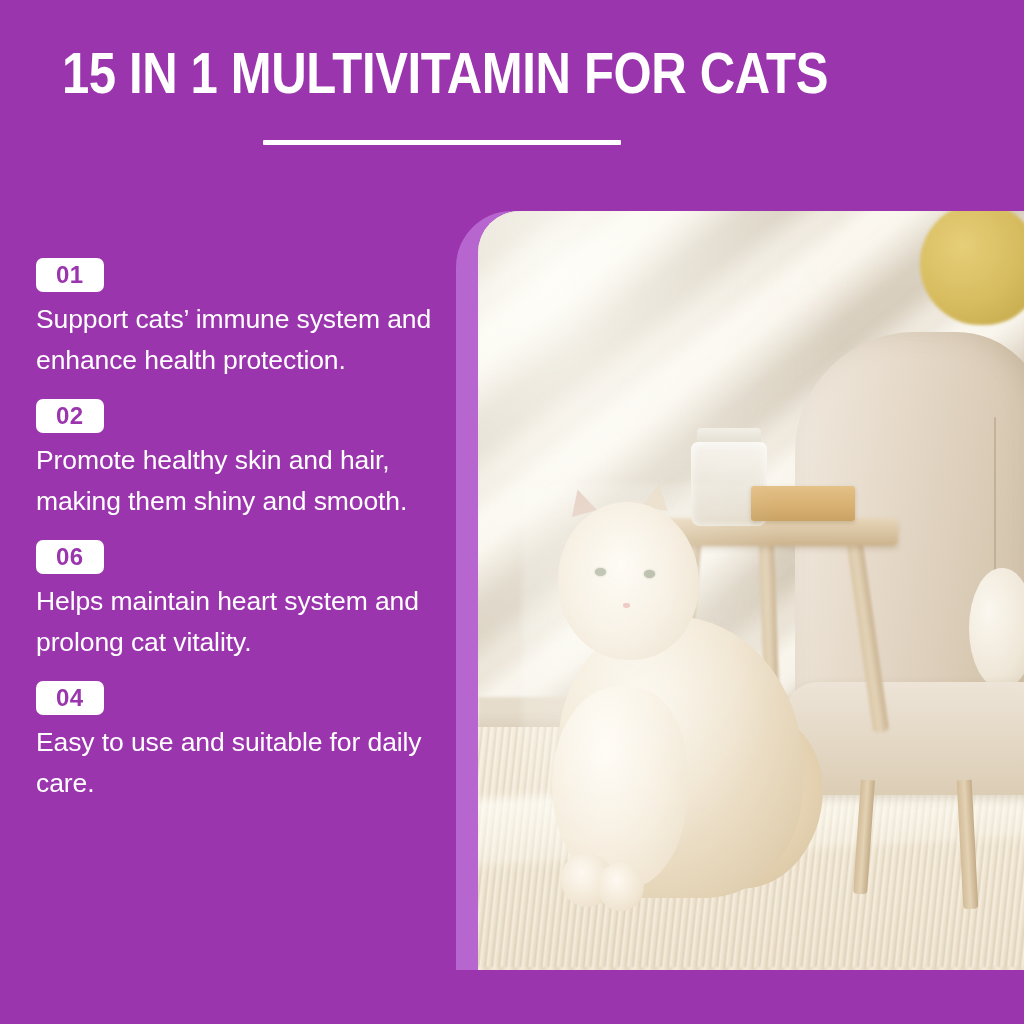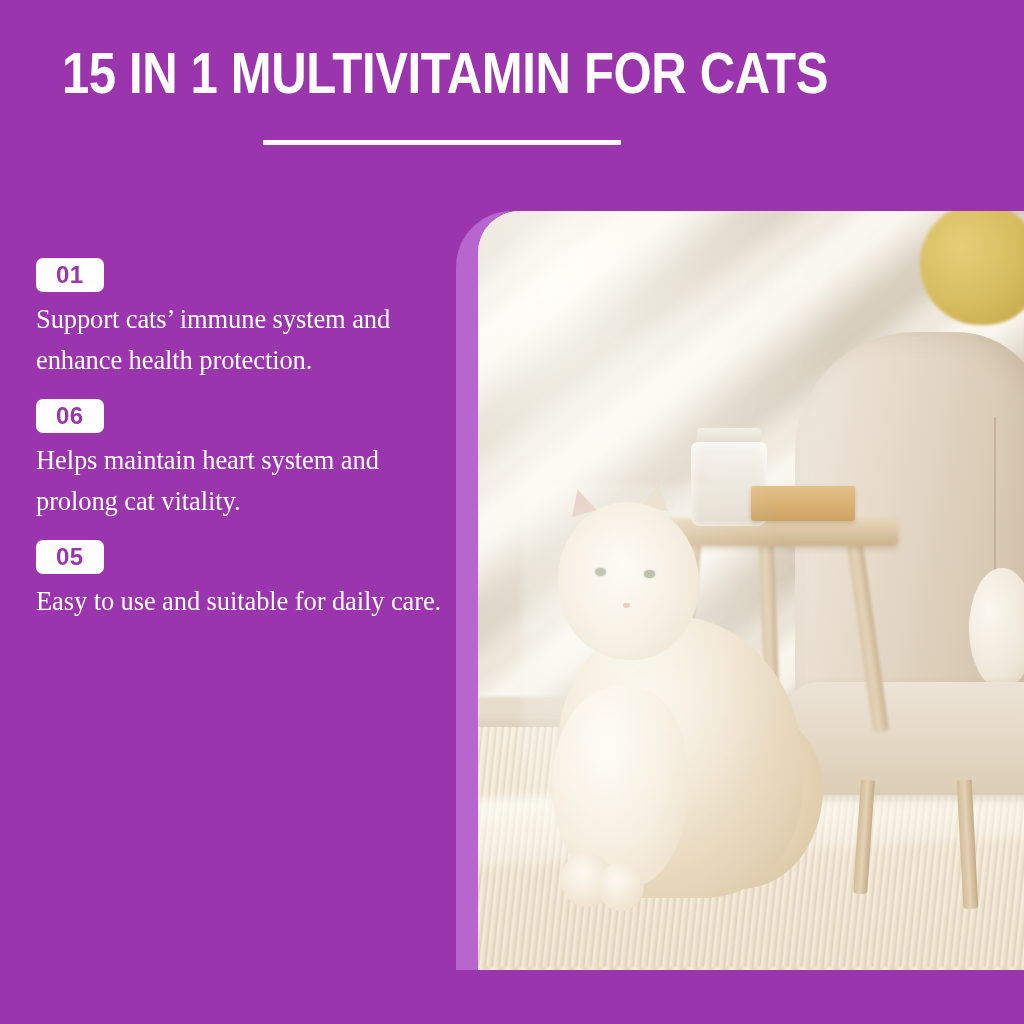--- a/index.html
+++ b/index.html
@@ -71,21 +71,20 @@
     box-sizing: border-box;
   }
   .feature-text {
     margin-top: 7px;
     color: #ffffff;
     font-size: 26.5px;
     line-height: 41px;
     font-weight: 400;
     letter-spacing: -0.1px;
     max-width: 408px;
-    font-family: Liberation Serif, serif;
   }
 
   
   #photo-panel {
     position: absolute;
     left: 456px;
     top: 211px;
     width: 568px;
     height: 759px;
     border-top-left-radius: 56px;
@@ -349,28 +348,32 @@
     <div id="title-divider"></div>
   </div>
 
   <div id="features">
 
     <div class="feature">
       <div class="badge">01</div>
       <div class="feature-text">Support cats’ immune system and enhance health protection.</div>
     </div>
 
+    <div class="feature">
+      <div class="badge">02</div>
+      <div class="feature-text">Promote healthy skin and hair, making them shiny and smooth.</div>
+    </div>
 
     <div class="feature">
       <div class="badge">06</div>
       <div class="feature-text">Helps maintain heart system and prolong cat vitality.</div>
     </div>
 
     <div class="feature">
-      <div class="badge">05</div>
+      <div class="badge">04</div>
       <div class="feature-text">Easy to use and suitable for daily care.</div>
     </div>
 
   </div>
 
   <div id="photo-panel">
     <div id="photo-inner">
       <div class="scene">
 
         <div class="wall bg-soft"></div>

